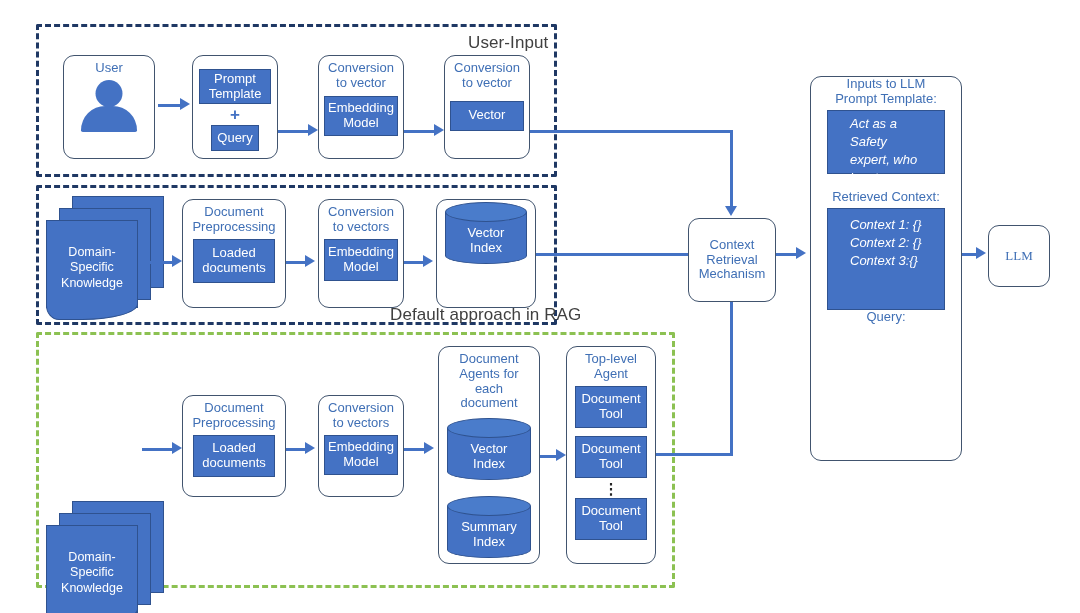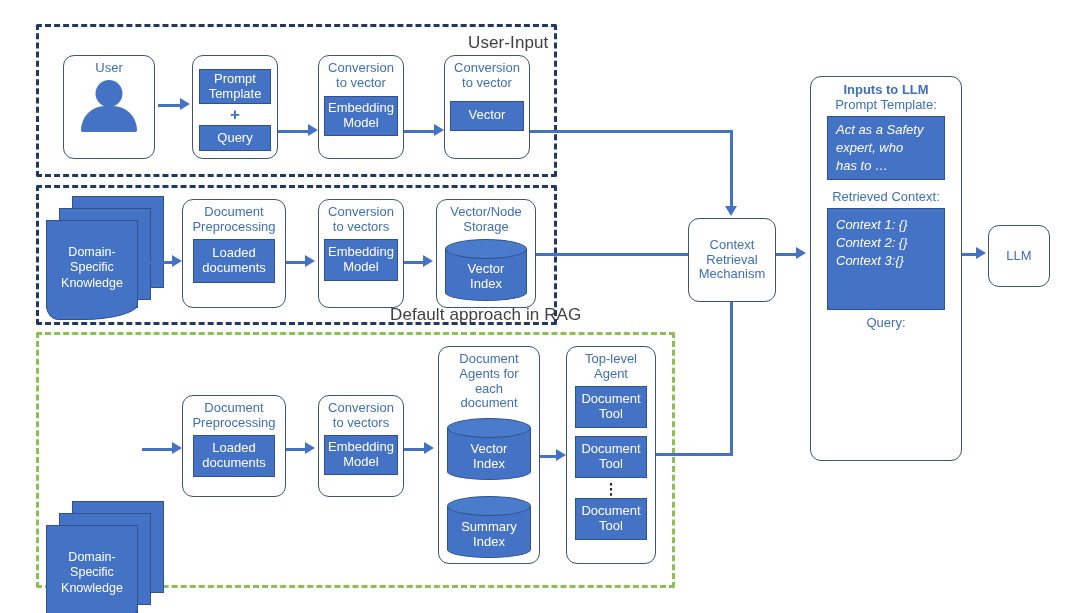--- a/index.html
+++ b/index.html
@@ -166,21 +166,21 @@
     color:#262626;font-size:15px;font-weight:bold;letter-spacing:0;
     line-height:0.75;text-align:center;
   }
   .italic-blue{
     font-style:italic;
     color:#ffffff;
     font-size:13px;
     line-height:1.38;
     text-align:left;
     white-space:pre-line;
-    padding:4px 8px;
+    padding:4px 22px;
     box-sizing:border-box;
     width:100%;
   }
   .sub-label{
     color:#3f6fb5;font-size:13px;text-align:center;line-height:1.15;
   }
 </style>
 </head>
 <body>
 
@@ -197,21 +197,21 @@
     </div>
   </div>
 
   <div class="ln ln-h" style="left:158px;top:104px;width:24px;"></div>
   <div class="arw arw-r" style="left:180px;top:98px;"></div>
 
   <div class="abs card" style="left:192px;top:55px;width:86px;height:104px;justify-content:center;">
     <div class="bluebox" style="width:72px;height:35px;margin-top:6px;">Prompt
 Template</div>
     <div class="plus" style="margin:2px 0 2px 0;">+</div>
-    <div class="bluebox" style="width:72px;height:26px;">Query</div>
+    <div class="bluebox" style="width:48px;height:26px;">Query</div>
   </div>
 
   <div class="ln ln-h" style="left:278px;top:130px;width:32px;"></div>
   <div class="arw arw-r" style="left:308px;top:124px;"></div>
 
   <div class="abs card" style="left:318px;top:55px;width:86px;height:104px;">
     <div class="card-title">Conversion
 to vector</div>
     <div class="bluebox" style="width:74px;height:40px;margin-top:3px;">Embedding
 Model</div>
@@ -259,22 +259,20 @@
     <div class="card-title">Conversion
 to vectors</div>
     <div class="bluebox" style="width:74px;height:42px;margin-top:2px;">Embedding
 Model</div>
   </div>
 
   <div class="ln ln-h" style="left:404px;top:261px;width:24px;"></div>
   <div class="arw arw-r" style="left:423px;top:255px;"></div>
 
   <div class="abs card" style="left:436px;top:199px;width:100px;height:109px;">
-    <div class="card-title">Vector/Node
-Storage</div>
     <div class="cyl" style="width:82px;height:52px;margin-top:12px;">
       <div class="cyl-label">Vector
 Index</div>
     </div>
   </div>
 
   <div class="ln ln-h" style="left:536px;top:253px;width:157px;"></div>
   <div class="arw arw-r" style="left:688px;top:247px;"></div>
 
   <div class="abs group-dash-green" style="left:36px;top:332px;width:639px;height:256px;"></div>
@@ -348,36 +346,36 @@
   <div class="abs card" style="left:688px;top:218px;width:88px;height:84px;justify-content:center;">
     <div class="card-title" style="padding:0 2px;">Context
 Retrieval
 Mechanism</div>
   </div>
 
   <div class="ln ln-h" style="left:776px;top:253px;width:24px;"></div>
   <div class="arw arw-r" style="left:796px;top:247px;"></div>
 
   <div class="abs card" style="left:810px;top:76px;width:152px;height:385px;">
-    <div class="sub-label" style="margin-top:6px;font-weight:bold;">Inputs to LLM</div>
+    <div class="sub-label" style="margin-top:0;">Inputs to LLM</div>
     <div class="sub-label">Prompt Template:</div>
     <div class="bluebox" style="width:118px;height:64px;margin-top:3px;align-items:flex-start;">
       <div class="italic-blue">Act as a Safety
 expert,        who
 has to …</div>
     </div>
-    <div class="sub-label" style="margin-top:10px;">Retrieved Context:</div>
+    <div class="sub-label" style="margin-top:16px;">Retrieved Context:</div>
     <div class="bluebox" style="width:118px;height:102px;margin-top:3px;align-items:flex-start;">
       <div class="italic-blue" style="padding-top:7px;">Context 1: {}
 Context 2: {}
 Context 3:{}</div>
     </div>
-    <div class="sub-label" style="margin-top:6px;">Query:</div>
+    <div class="sub-label" style="">Query:</div>
   </div>
 
   <div class="ln ln-h" style="left:962px;top:253px;width:18px;"></div>
   <div class="arw arw-r" style="left:976px;top:247px;"></div>
 
   <div class="abs card" style="left:988px;top:225px;width:62px;height:62px;justify-content:center;">
-    <div class="card-title" style="padding:0;">LLM</div>
+    <div class="card-title" style="padding:0;font-family:Liberation Serif, serif;">LLM</div>
   </div>
 
 </div>
 
 </body></html>

